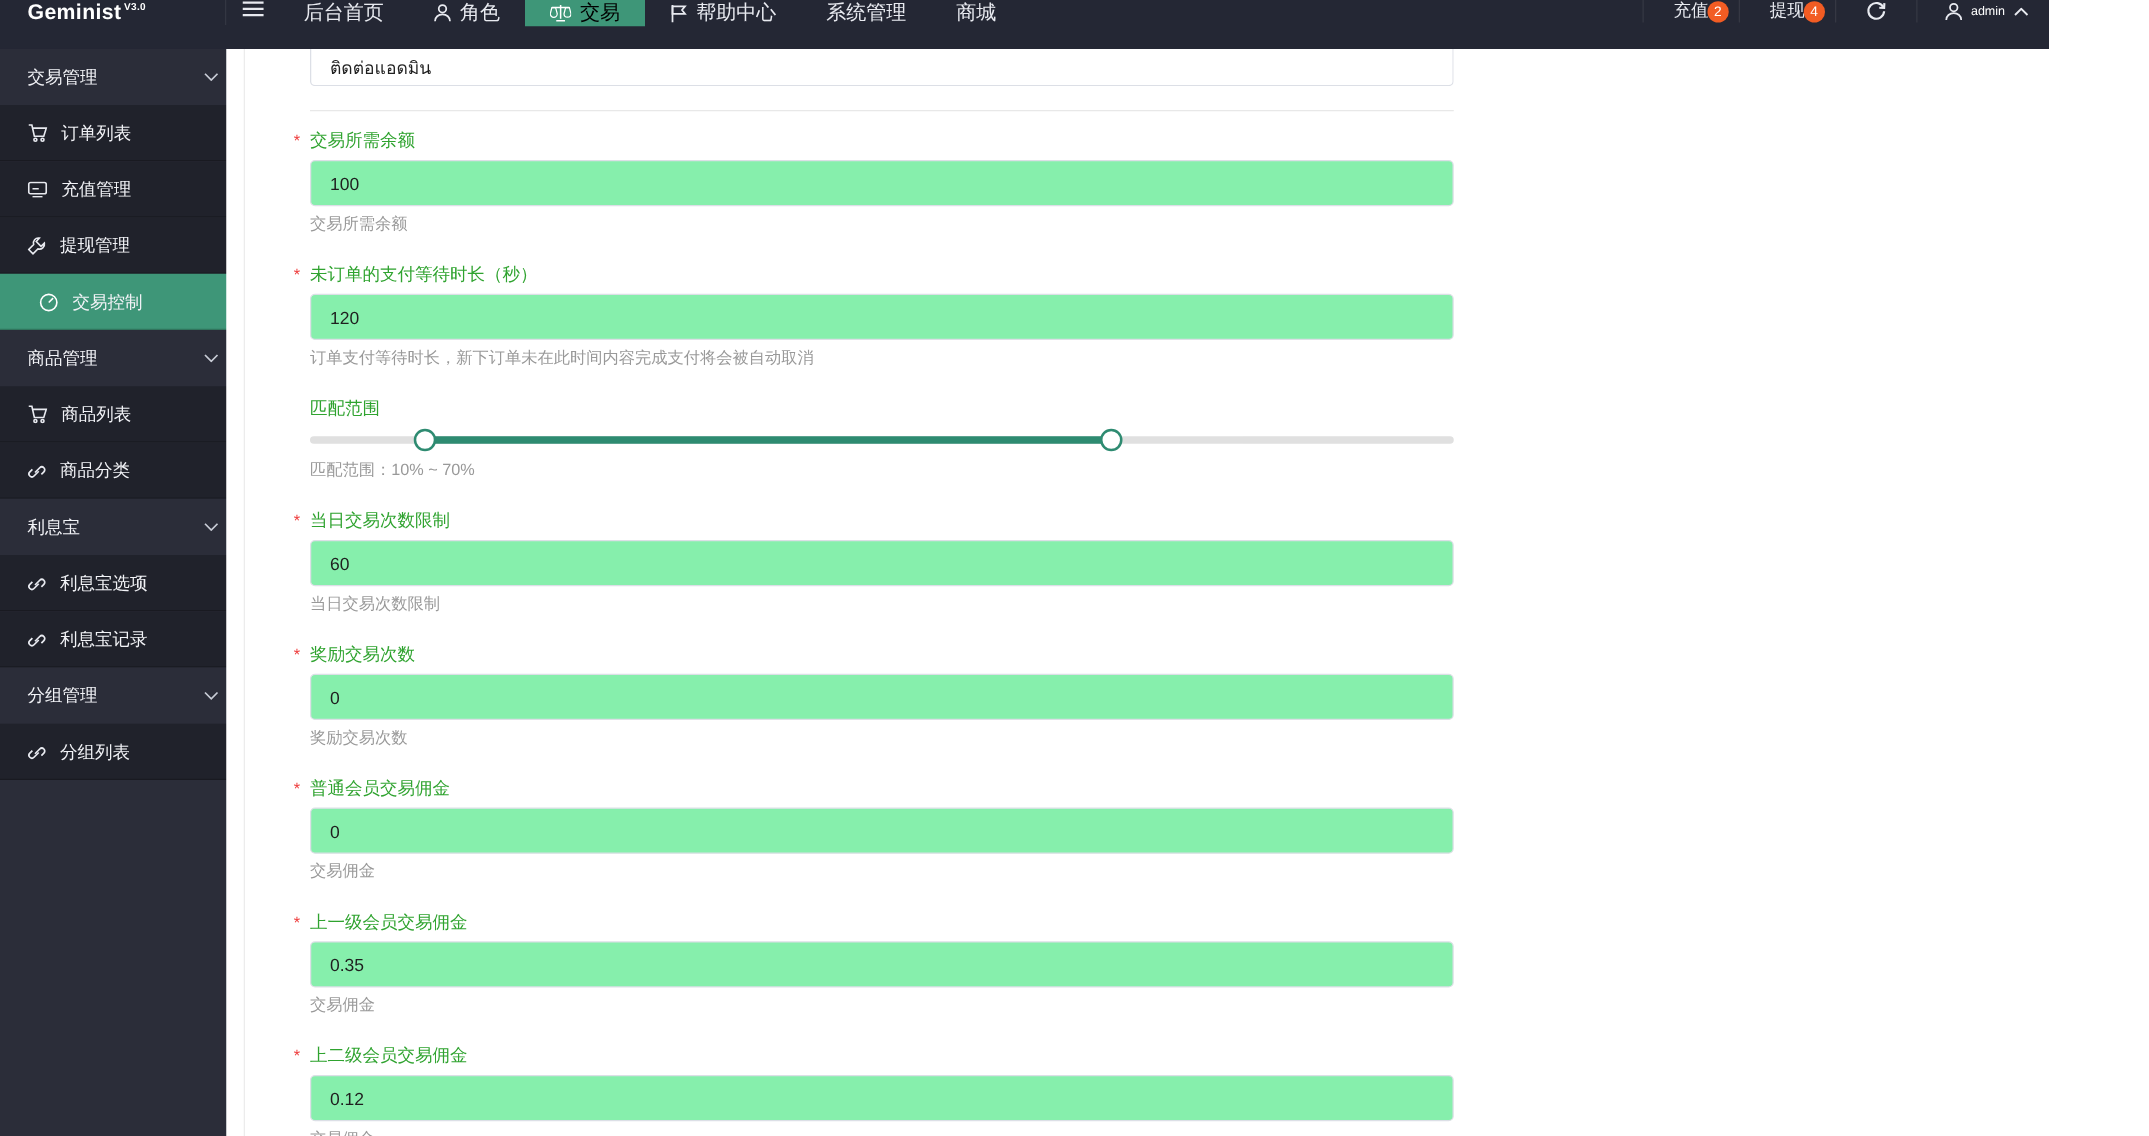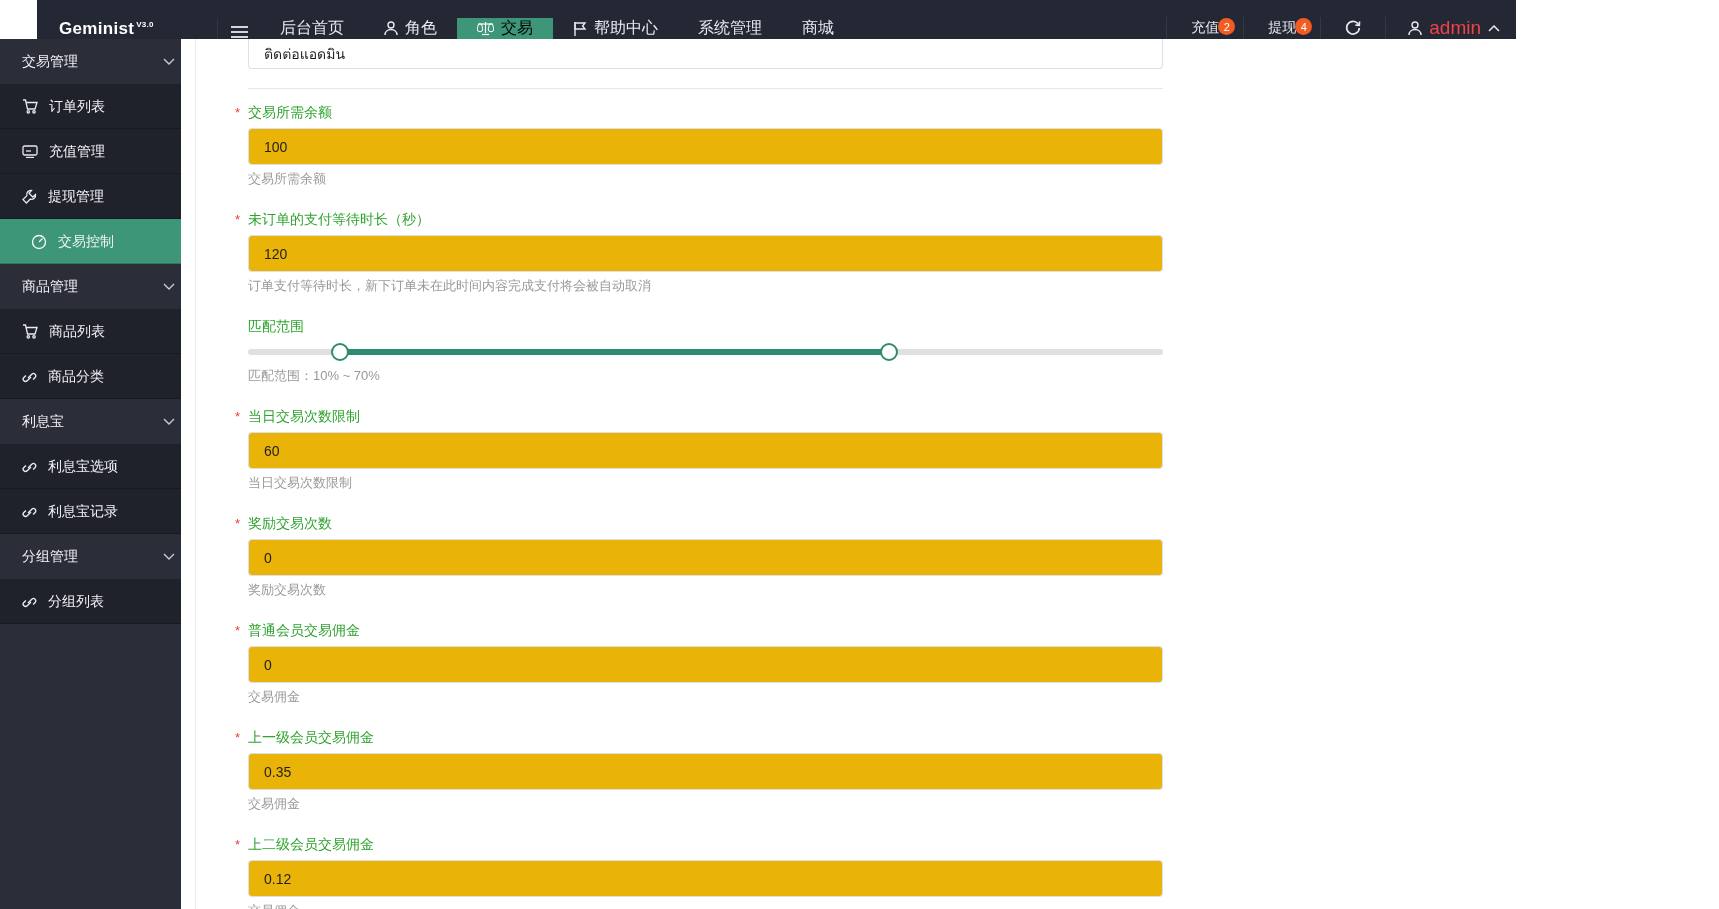--- a/index.html
+++ b/index.html
@@ -1,40 +1,40 @@
 <!DOCTYPE html>
 <html><head>
 <meta charset="utf-8">
 <style>
   * { margin:0; padding:0; box-sizing:border-box; }
   html,body { width:1719px; height:909px; overflow:hidden; background:#fff;
               font-family:"Liberation Sans","DejaVu Sans",sans-serif; }
 
   
-  .topbar { position:fixed; top:0; left:0; width:1479px; height:39px;
-            background:#242734; display:flex; align-items:flex-end; z-index:10;margin-left:37px; }
+  .topbar { position:fixed; top:0; left:0; width:1639px; height:39px;
+            background:#242734; display:flex; align-items:flex-start; z-index:10; }
   .logo-box { width:181px; display:flex; align-items:center; padding-left:22px;
               border-right:1px solid rgba(255,255,255,0.07); }
   .logo { color:#fff; font-size:17px; font-weight:bold; letter-spacing:.3px; }
   .logo sup { font-size:8px; font-weight:bold; margin-left:2px; }
   .hamburger { width:42px; display:flex; align-items:center; justify-content:center;
                cursor:pointer; color:#e8eaf0; }
   .nav { display:flex; align-items:stretch; }
   .nav-item { display:flex; align-items:center; gap:7px; padding:0 20px;
               color:#e8eaf0; font-size:16px; cursor:pointer; white-space:nowrap; }
   .nav-item.active { background:#3e9678; color:#000000; }
   .top-right { margin-left:auto; display:flex; align-items:stretch; }
   .top-action { position:relative; display:flex; align-items:center; padding:0 24px;
                 color:#e8eaf0; font-size:14px; cursor:pointer;
                 border-left:1px solid rgba(255,255,255,0.08); }
   .badge { position:absolute; top:1px; right:8px; min-width:17px; height:17px;
            border-radius:9px; background:#f25c23; color:#fff; font-size:11px;
            display:flex; align-items:center; justify-content:center; padding:0 4px; }
   .user-box { display:flex; align-items:center; gap:7px; padding:0 16px 0 22px;
-              color:#ef4444; font-size:19px; cursor:pointer;
+              color:#ffffff; font-size:10px; cursor:pointer;
               border-left:1px solid rgba(255,255,255,0.08); }
   .icon { display:inline-flex; align-items:center; justify-content:center; }
 
   
   .sidebar { position:fixed; top:39px; left:0; width:191px; height:870px;
              background:#2b2d39; display:flex; flex-direction:column; }
   .side-row { height:45px; flex:0 0 45px; display:flex; align-items:center;
               font-size:14px; color:#f2f3f7; cursor:pointer; }
   .side-header { background:#2b2d39; padding:0 16px 0 22px;
                  justify-content:space-between; }
@@ -54,21 +54,21 @@
                border-radius:0 0 4px 4px; display:flex; align-items:center;
                padding:0 15px; font-size:14px; color:#1f1f1f; background:#fff; }
   .divider { height:1px; background:#e8e8e8; margin-top:19px; margin-bottom:13px; }
 
   .form-item { margin-bottom:22px; }
   .form-label { position:relative; font-size:14px; line-height:20px;
                 color:#2fa32f; margin-bottom:6px; }
   .req { position:absolute; left:-13px; top:1px; color:#ee3b3b; font-size:13px; }
   .text-input { width:100%; height:37px; border:1px solid #dcdfe6; border-radius:4px;
                 padding:0 15px; font-size:14px; color:#1f1f1f; outline:none;
-                font-family:"Liberation Sans","DejaVu Sans",sans-serif; background:#eab308; }
+                font-family:"Liberation Sans","DejaVu Sans",sans-serif; background:#86efac; }
   .form-helper { margin-top:6px; font-size:13px; line-height:16px; color:#999; }
 
   
   .slider { position:relative; height:20px; margin-top:2px; cursor:pointer; }
   .slider-track { position:absolute; top:7px; left:0; right:0; height:6px;
                   border-radius:3px; background:#e0e0e0; }
   .slider-fill { position:absolute; top:7px; height:6px; background:#2e8b71; }
   .slider-handle { position:absolute; top:1px; width:18px; height:18px;
                    border-radius:50%; background:#fff; border:2.5px solid #2e8b71;
                    transform:translateX(-50%); cursor:grab; }

